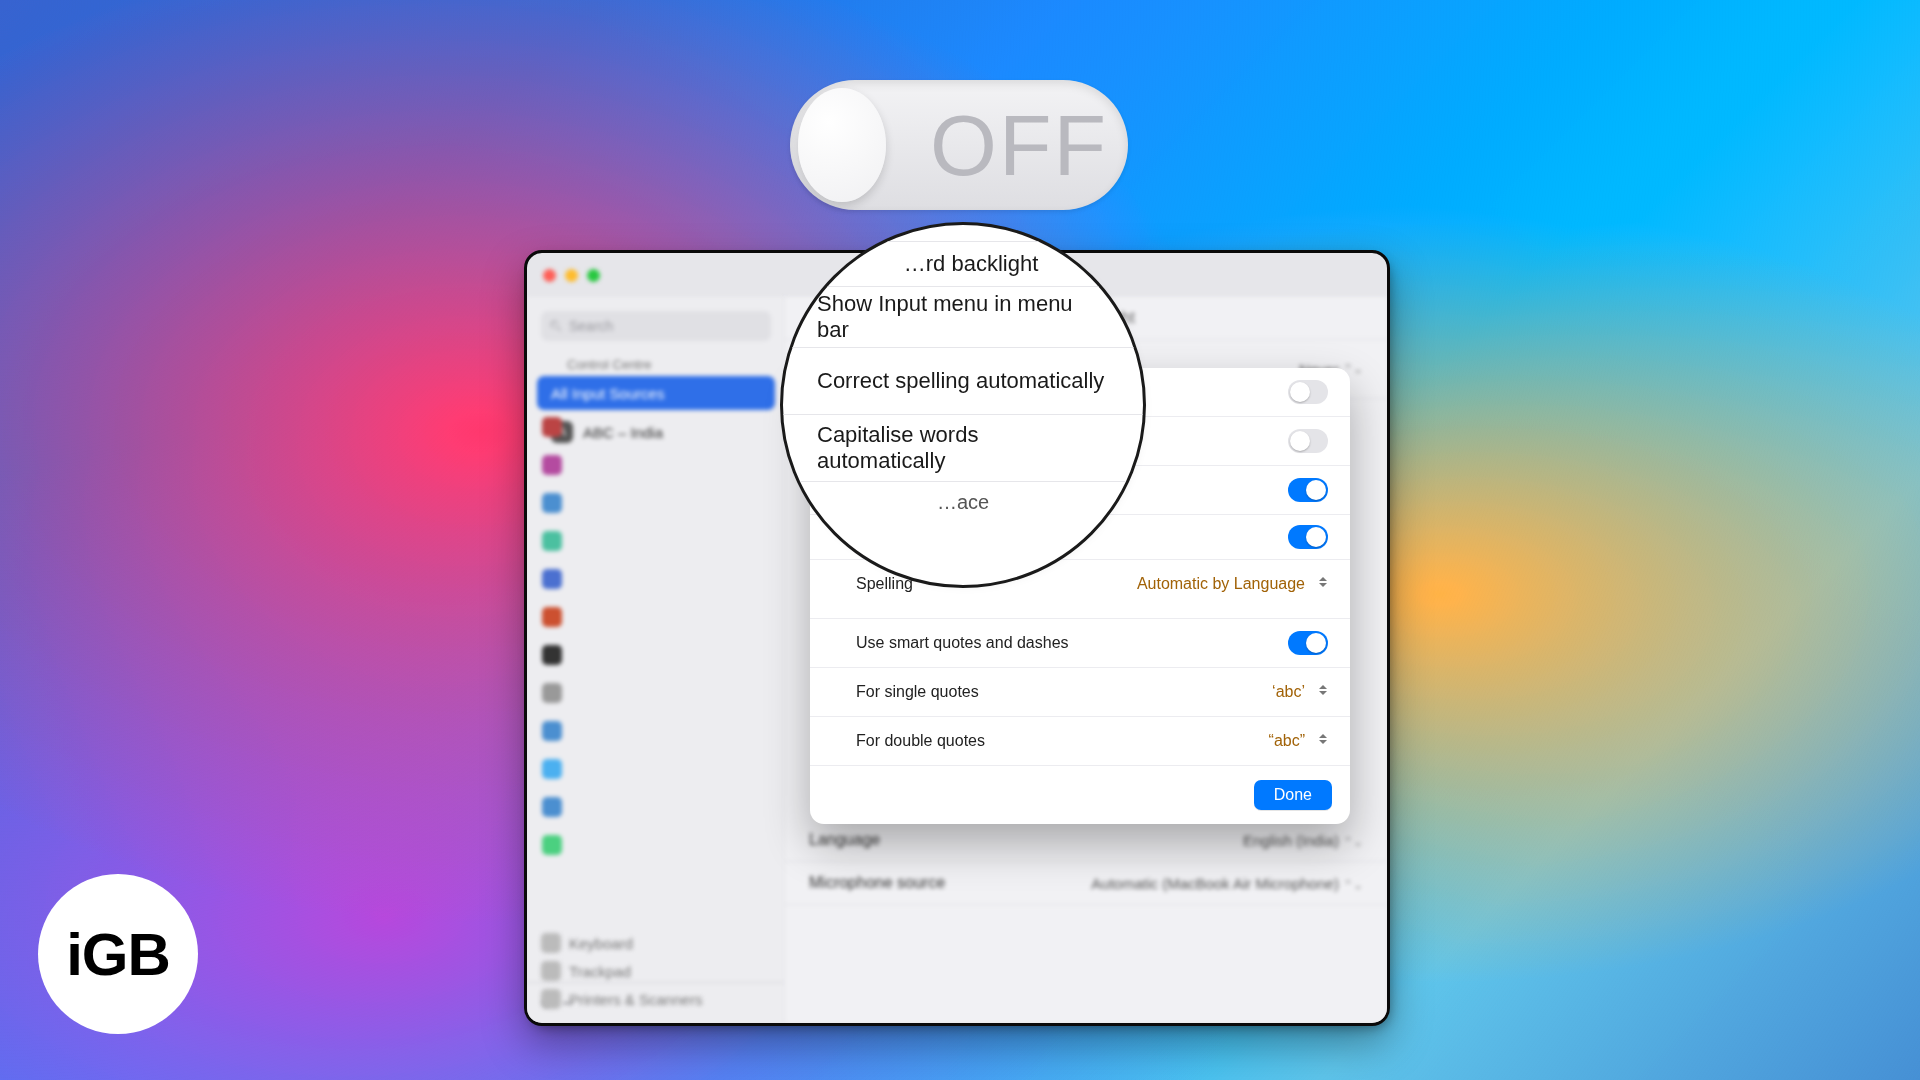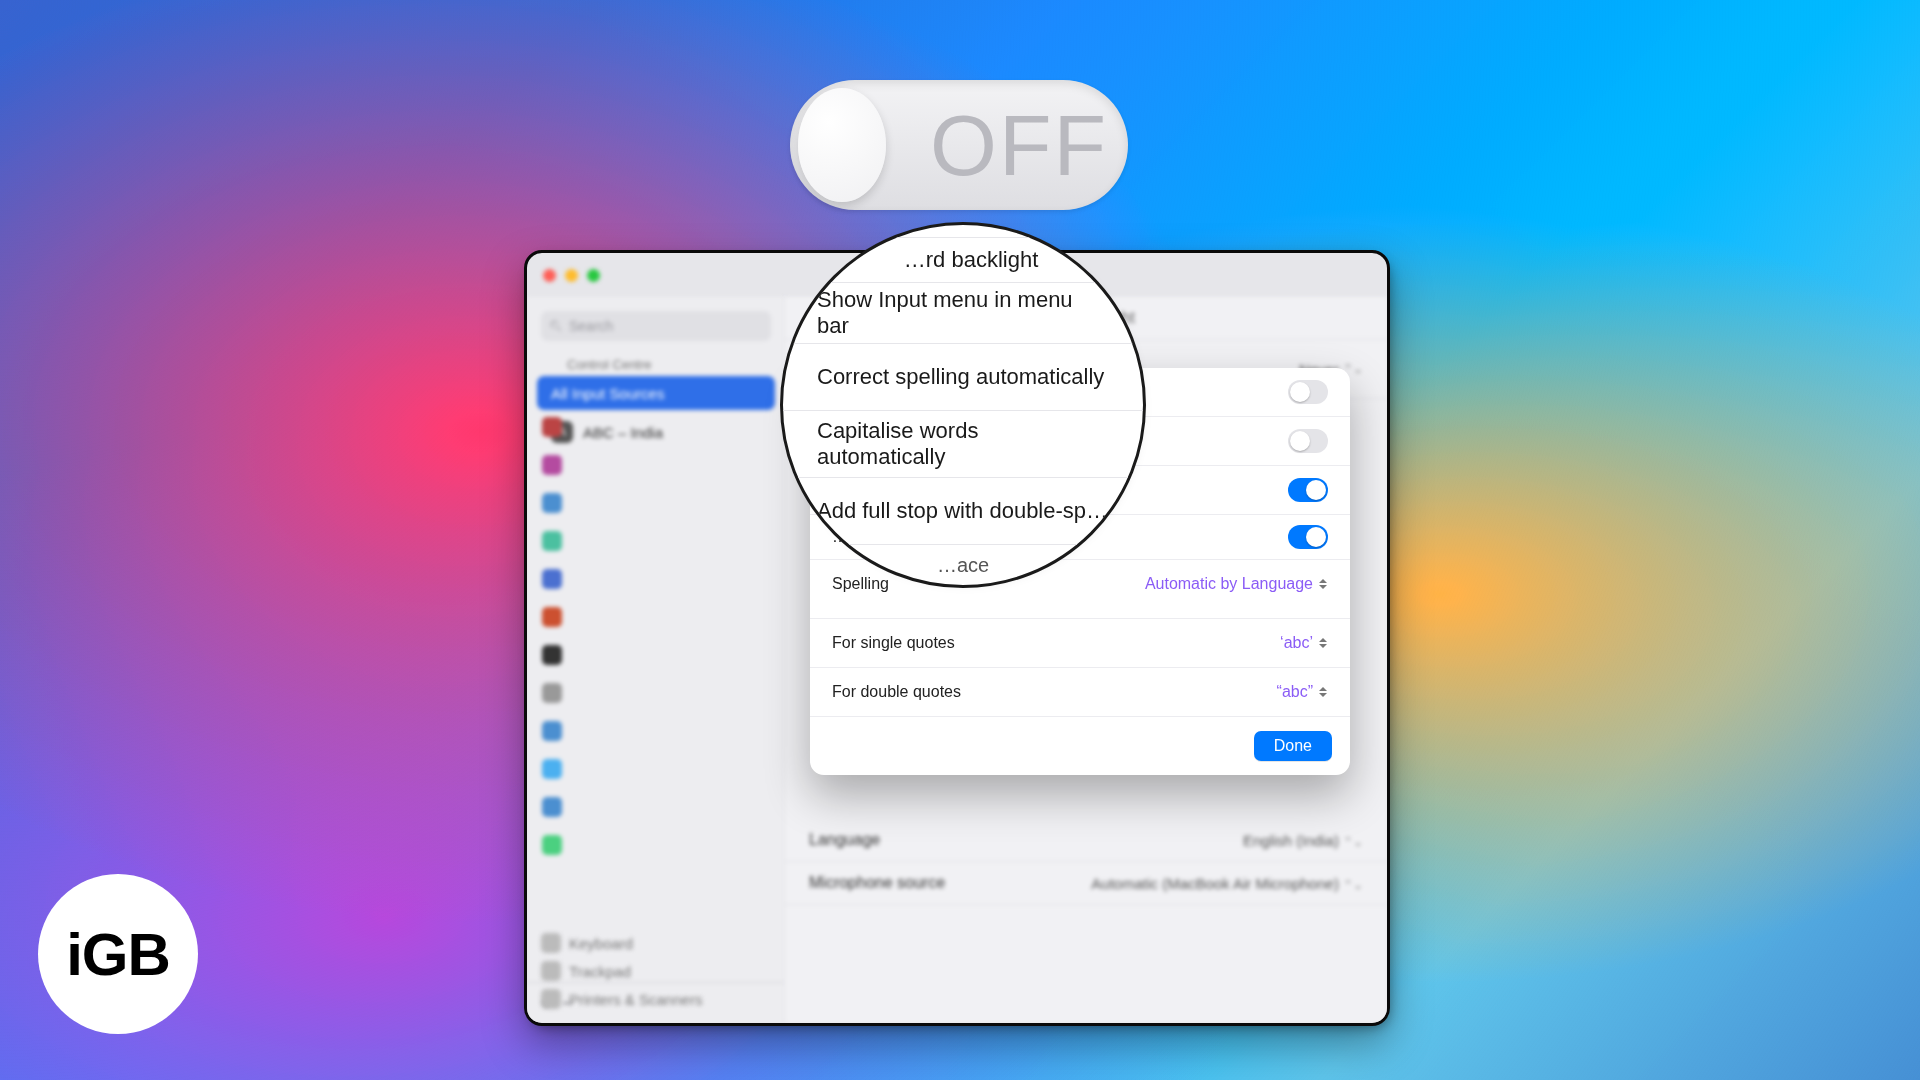--- a/index.html
+++ b/index.html
@@ -165,22 +165,22 @@
   overflow:hidden;
   font-size:16px;
 }
 .sheet .srow{
   display:flex;align-items:center;justify-content:space-between;
   padding:0 22px;
   height:48px;
   border-top:1px solid #ececf0;
 }
 .sheet .srow:first-child{border-top:none;}
-.srow .lbl{color:#222;}
-.srow .val{color:#8b5cf6;display:flex;align-items:center;gap:4px;}
+.srow .lbl{color:#222;margin-left:24px;}
+.srow .val{color:#a16207;display:flex;gap:12px;}
 .srow .updown{width:11px;height:14px;display:inline-block;position:relative;}
 .srow .updown::before,.srow .updown::after{
   content:"";position:absolute;left:2px;border:4px solid transparent;
 }
 .srow .updown::before{border-bottom-color:#777;top:-2px;}
 .srow .updown::after{border-top-color:#777;bottom:-2px;}
 
 .toggle{
   width:40px;height:24px;border-radius:12px;position:relative;
 }
@@ -382,20 +382,26 @@
   </div>
   <div class="srow">
     <span class="lbl">Spelling</span>
     <span class="val">
         <span>Automatic by Language</span>
         <span class="updown"></span>
       </span>
   </div>
   <div style="height:10px;"></div>
   <div class="srow">
+    <span class="lbl">Use smart quotes and dashes</span>
+    <div class="toggle on">
+        <div class="knob"></div>
+      </div>
+  </div>
+  <div class="srow">
     <span class="lbl">For single quotes</span>
     <span class="val">
         <span>‘abc’</span>
         <span class="updown"></span>
       </span>
   </div>
   <div class="srow">
     <span class="lbl">For double quotes</span>
     <span class="val">
         <span>“abc”</span>
@@ -415,23 +421,20 @@
   </div>
   <div class="mrow mr1">
     <span>Show Input menu in menu bar</span>
   </div>
   <div class="mrow mr2">
     <span>Correct spelling automatically</span>
   </div>
   <div class="mrow mr3">
     <span>Capitalise words automatically</span>
   </div>
-  <div class="mrow mr4">
-    <span>Add full stop with double-sp…</span>
-  </div>
   <div class="mrow mr-partb" style="justify-content:center;font-size:20px;color:#555;">
     <span>…ace</span>
   </div>
 </div>
 
 <div class="offpill">
   <div class="ball"></div>
   <div class="txt">OFF</div>
 </div>
 

